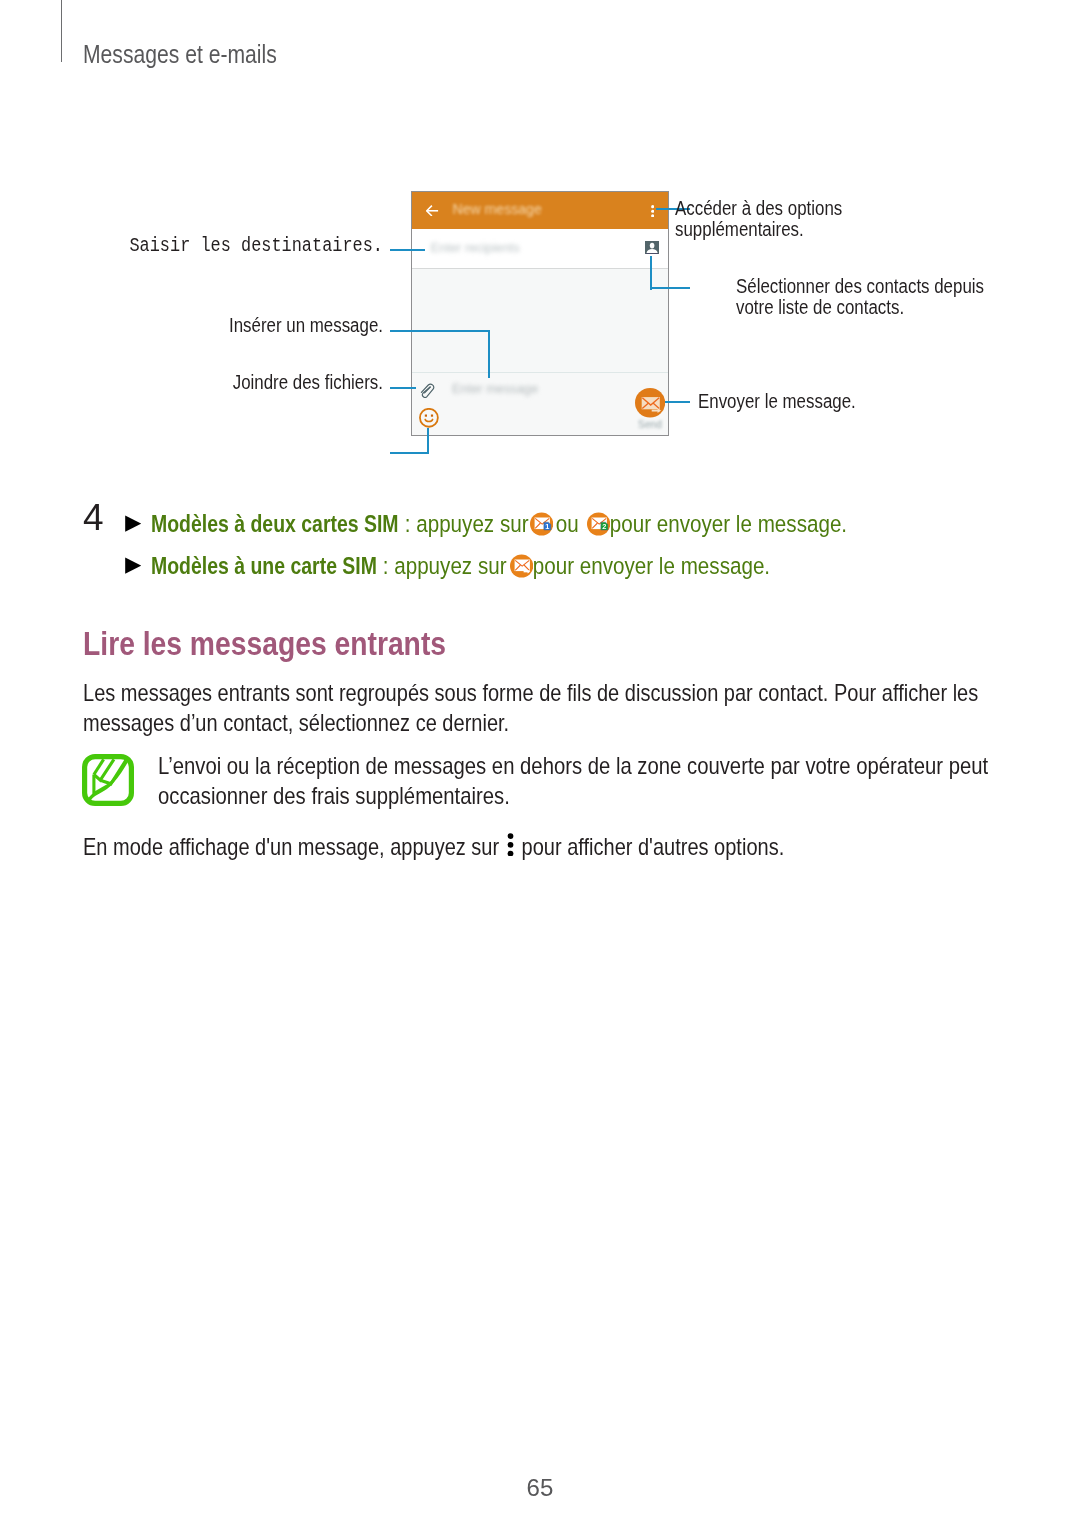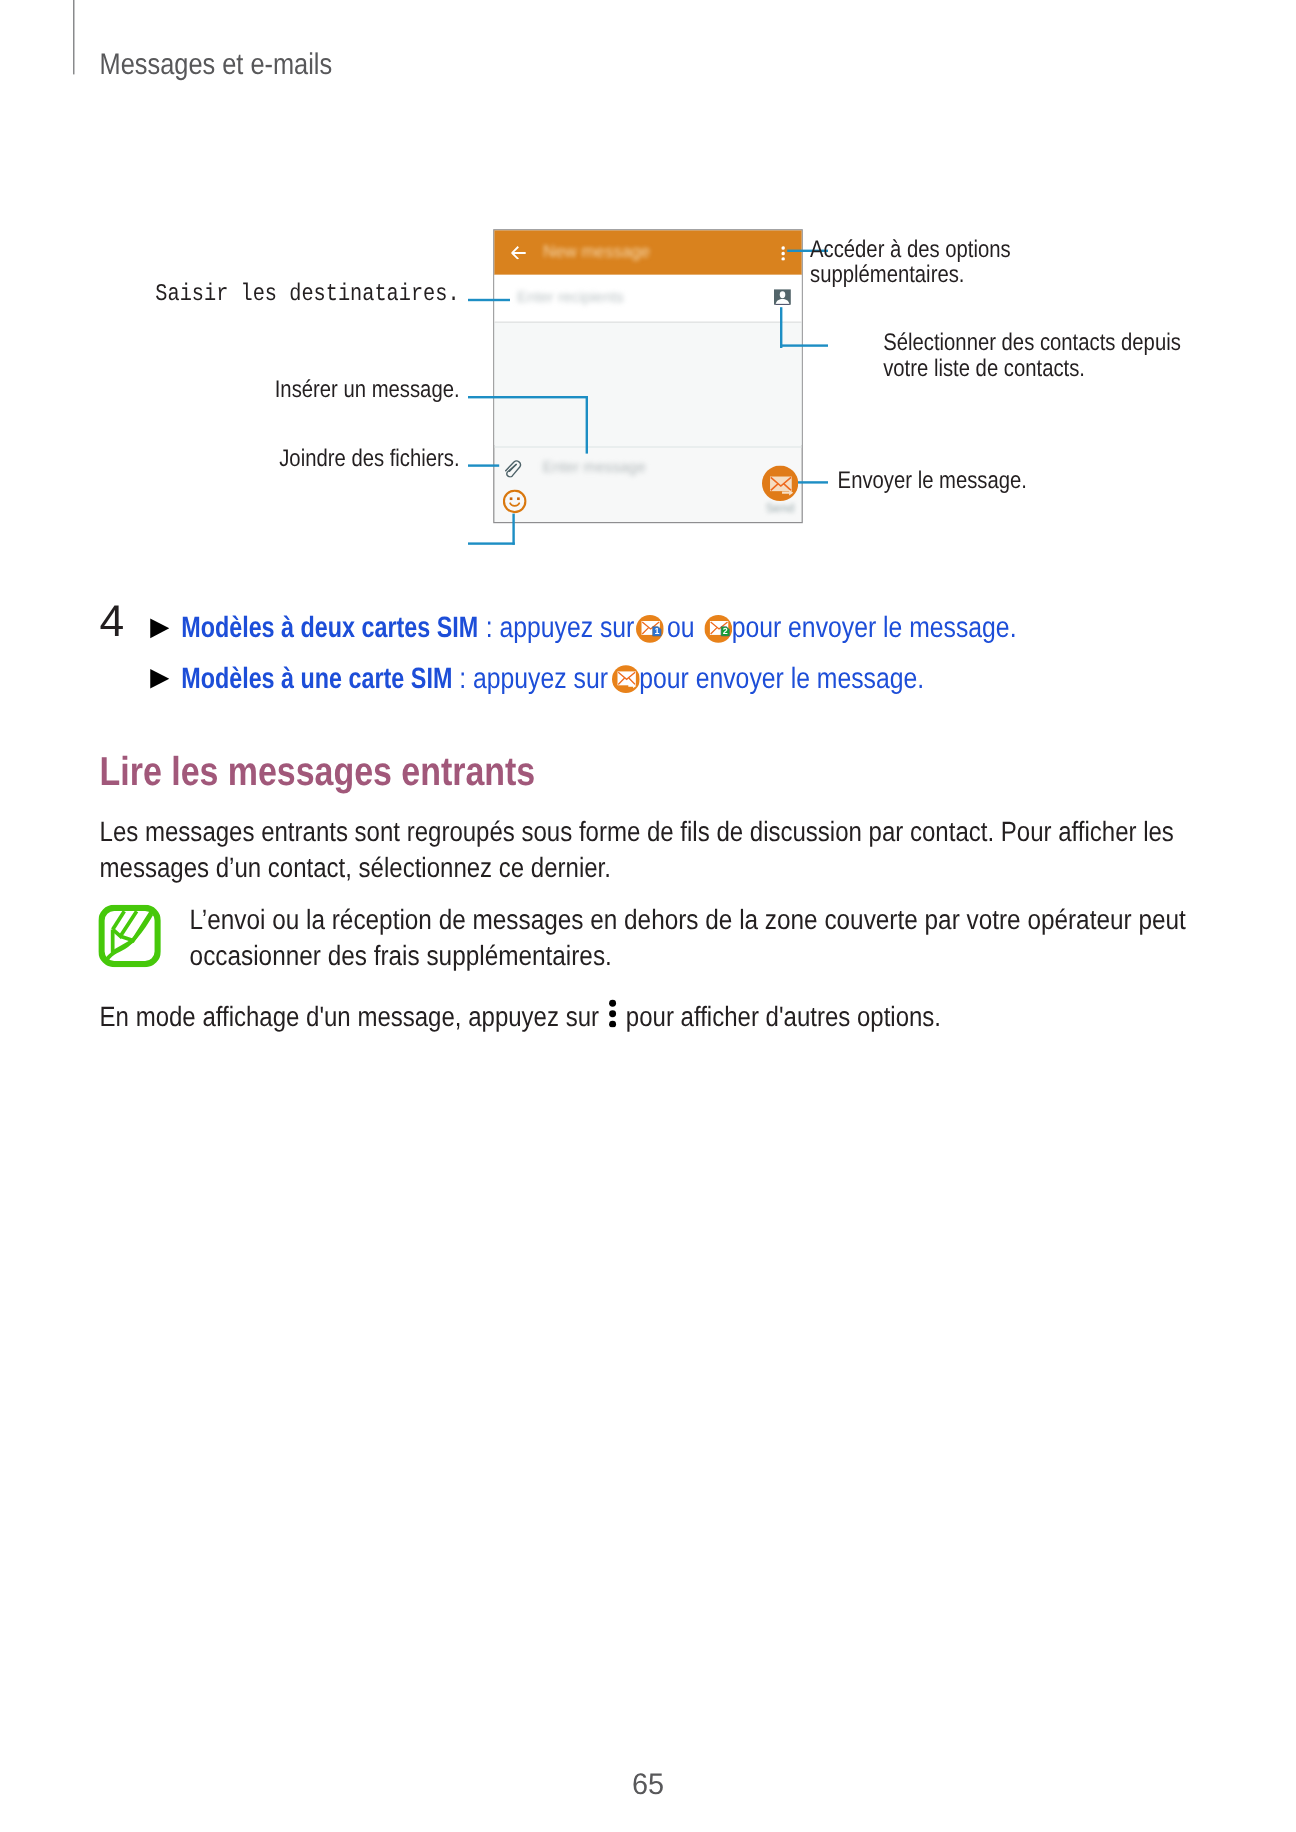--- a/index.html
+++ b/index.html
@@ -47,21 +47,21 @@
   .co > div{transform:scaleX(.845);transform-origin:left top;}
   .co.r{text-align:right;}
   .co.r > div{transform-origin:right top;}
   .lead{position:absolute;background:#1d8ec4;}
   .lead.h{height:2.2px;}
   .lead.v{width:2.2px;}
 
   
   #step-num{position:absolute;left:83px;top:497px;font-size:37px;color:#231f20;
             transform:scaleX(1);transform-origin:left top;}
-  .step-line{position:absolute;font-size:24.5px;color:#1d4ed8;white-space:pre;line-height:0;}
+  .step-line{position:absolute;font-size:24.5px;color:#4d7c0f;white-space:pre;line-height:0;}
   .step-line .t{display:inline-block;transform:scaleX(.842);transform-origin:left top;white-space:pre;
                 line-height:1;vertical-align:top;}
   .step-line .t.bold{transform:scaleX(.794);}
   .step-line b{font-weight:bold;}
   .tri2{display:inline-block;width:16.2px;height:24.5px;vertical-align:top;margin-right:9.8px;}
   .ic{display:inline-block;vertical-align:top;}
 
   
   #sec-head{position:absolute;left:83px;top:627px;font-size:33.6px;font-weight:bold;
             color:#a1587a;white-space:nowrap;transform:scaleX(.842);transform-origin:left top;line-height:1;}

